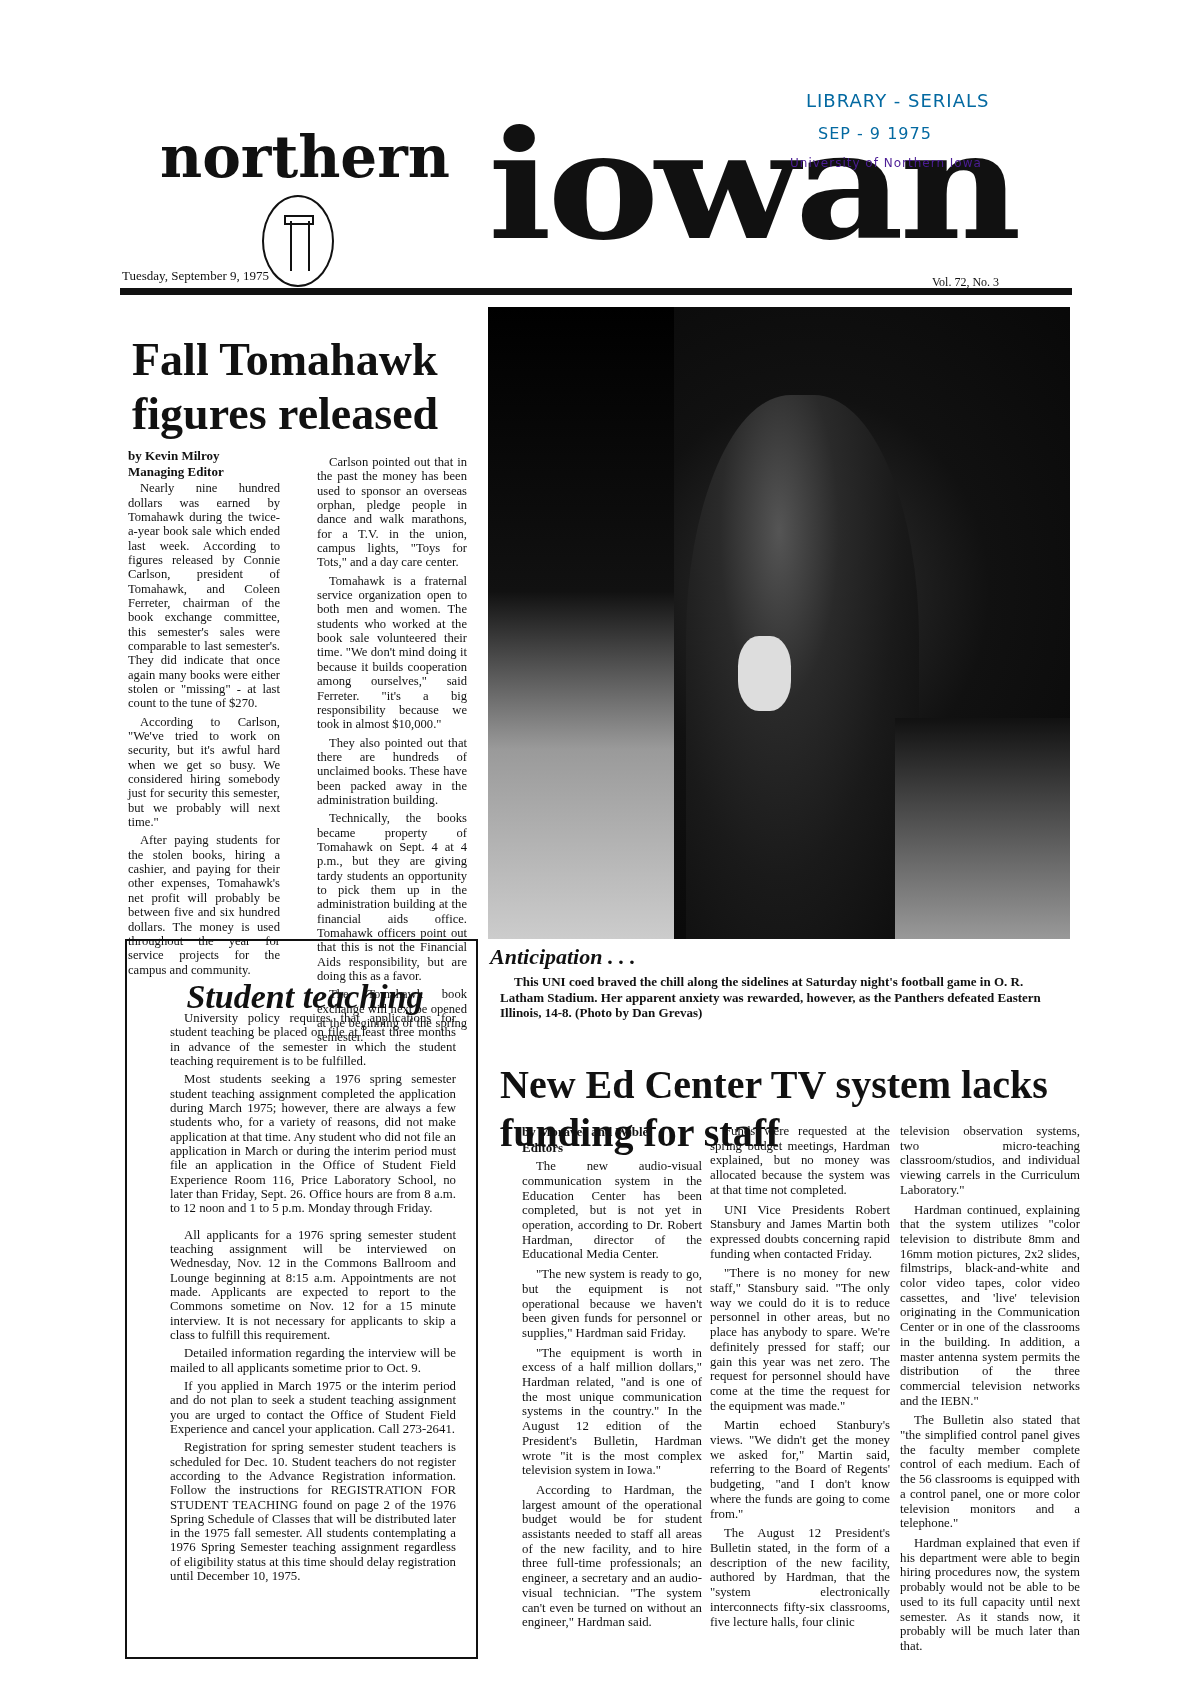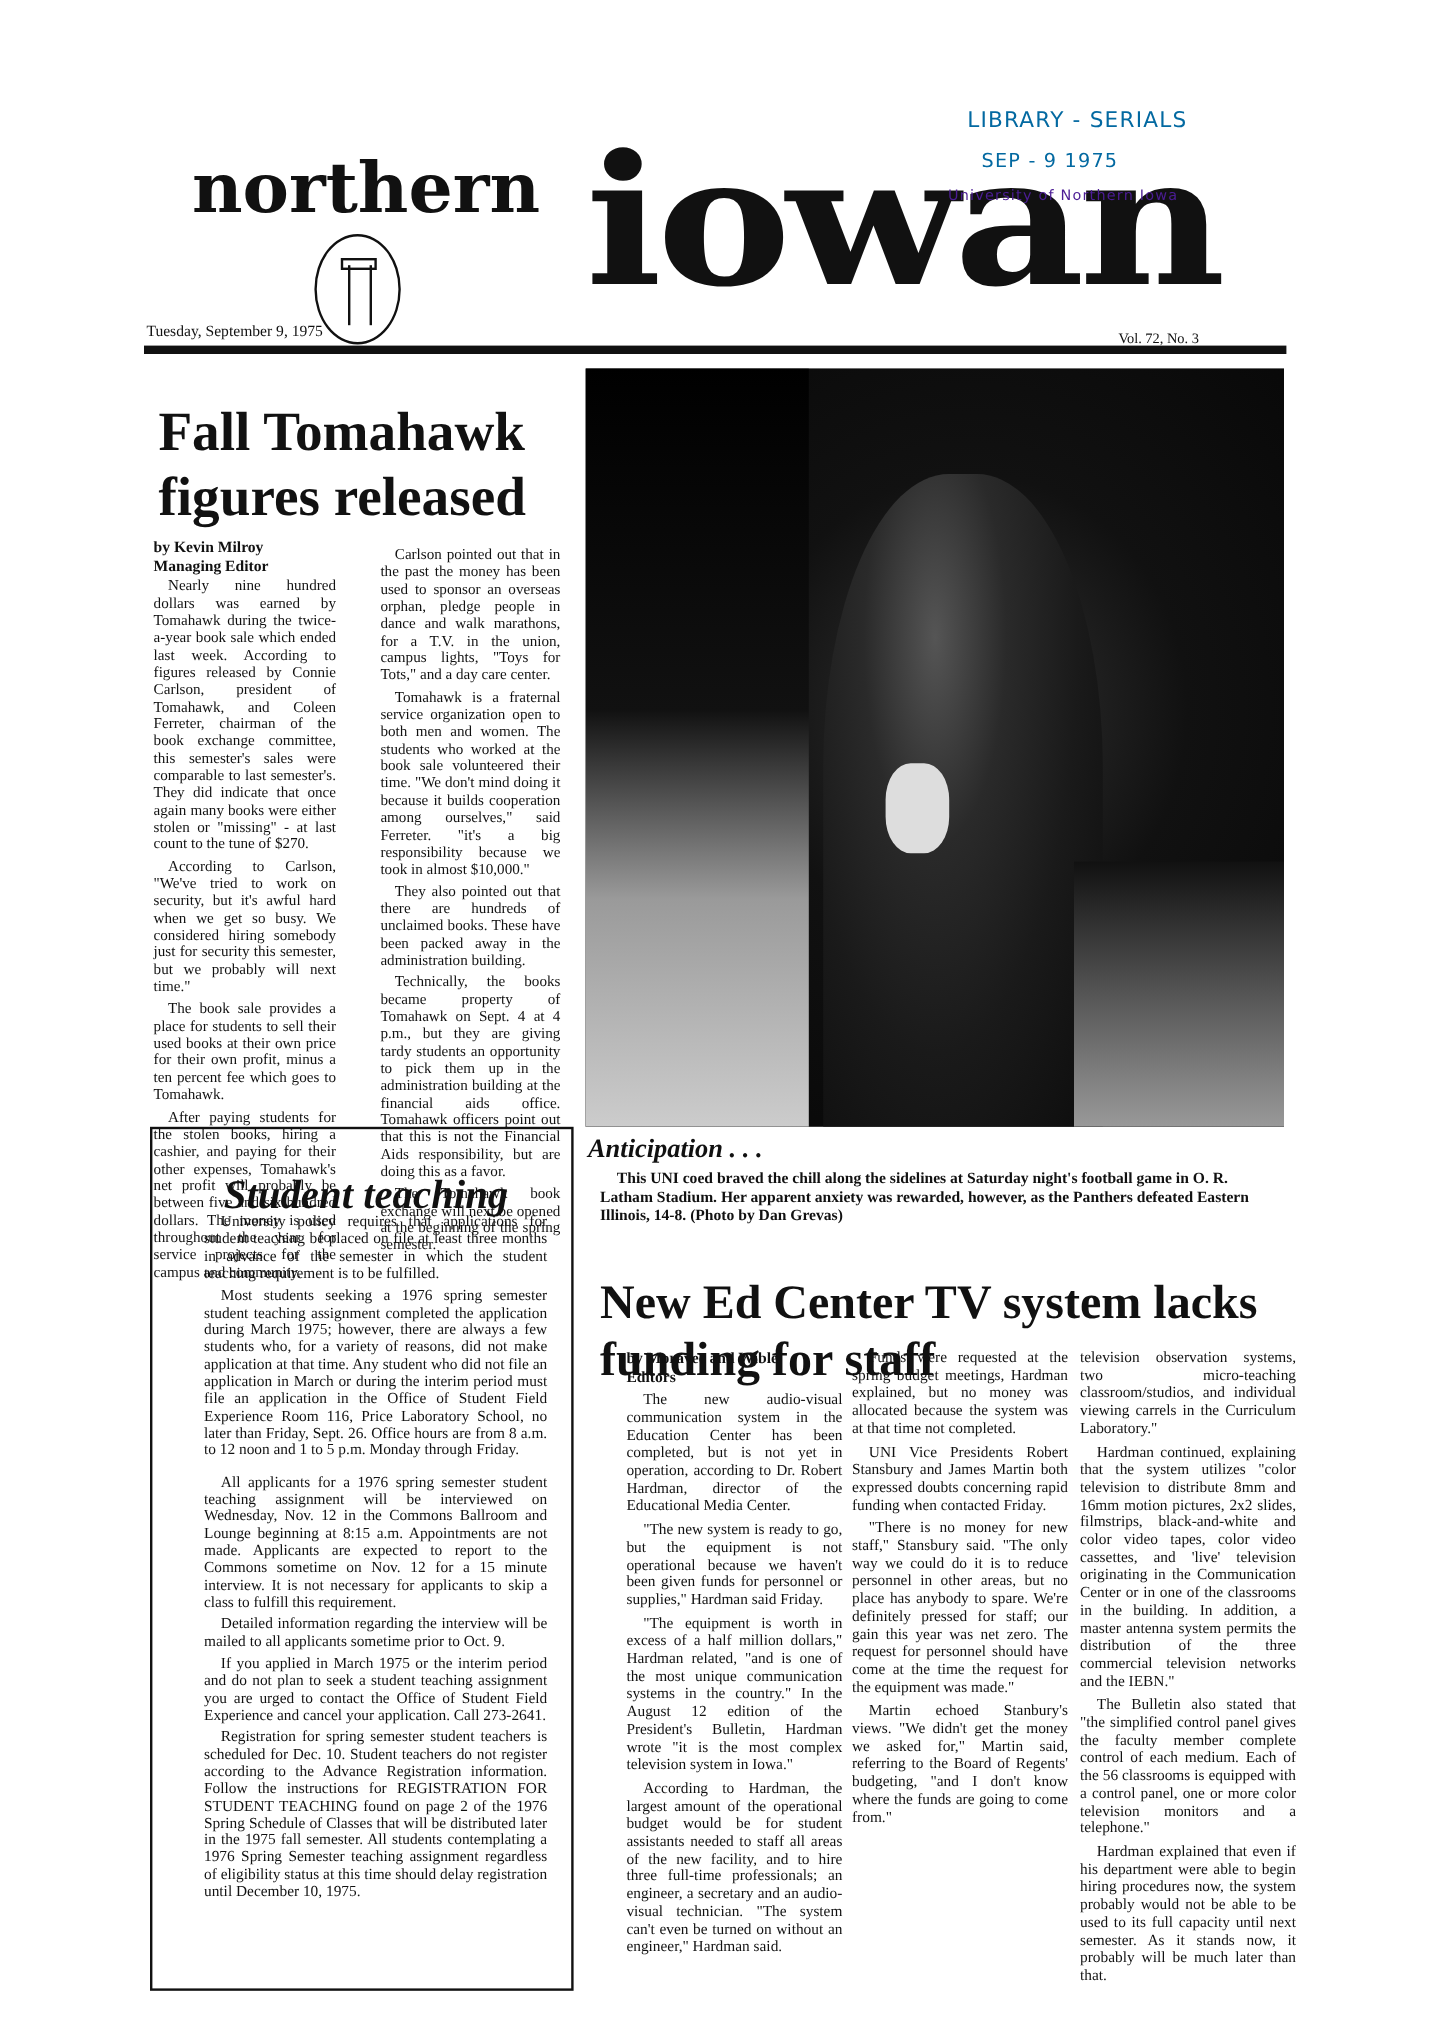--- a/index.html
+++ b/index.html
@@ -53,21 +53,20 @@
 <div class="abs dateline">Tuesday, September 9, 1975</div>
 <div class="abs volline">Vol. 72, No. 3</div>
 <div class="abs rule"></div>
 
 <div class="abs headline1">Fall Tomahawk figures released</div>
 <div class="abs col col1">
   <div class="byline">by Kevin Milroy</div>
   <div class="byline" style="margin-bottom:2px">Managing Editor</div>
   <p>Nearly nine hundred dollars was earned by Tomahawk during the twice-a-year book sale which ended last week. According to figures released by Connie Carlson, president of Tomahawk, and Coleen Ferreter, chairman of the book exchange committee, this semester's sales were comparable to last semester's. They did indicate that once again many books were either stolen or "missing" - at last count to the tune of $270.</p>
   <p>According to Carlson, "We've tried to work on security, but it's awful hard when we get so busy. We considered hiring somebody just for security this semester, but we probably will next time."</p>
-  <p>The book sale provides a place for students to sell their used books at their own price for their own profit, minus a ten percent fee which goes to Tomahawk.</p>
   <p>After paying students for the stolen books, hiring a cashier, and paying for their other expenses, Tomahawk's net profit will probably be between five and six hundred dollars. The money is used throughout the year for service projects for the campus and community.</p>
 </div>
 <div class="abs col col2">
   <p>Carlson pointed out that in the past the money has been used to sponsor an overseas orphan, pledge people in dance and walk marathons, for a T.V. in the union, campus lights, "Toys for Tots," and a day care center.</p>
   <p>Tomahawk is a fraternal service organization open to both men and women. The students who worked at the book sale volunteered their time. "We don't mind doing it because it builds cooperation among ourselves," said Ferreter. "it's a big responsibility because we took in almost $10,000."</p>
   <p>They also pointed out that there are hundreds of unclaimed books. These have been packed away in the administration building.</p>
   <p>Technically, the books became property of Tomahawk on Sept. 4 at 4 p.m., but they are giving tardy students an opportunity to pick them up in the administration building at the financial aids office. Tomahawk officers point out that this is not the Financial Aids responsibility, but are doing this as a favor.</p>
   <p>The Tomahawk book exchange will next be opened at the beginning of the spring semester.</p>
 </div>
 
@@ -98,19 +97,20 @@
   <p>The new audio-visual communication system in the Education Center has been completed, but is not yet in operation, according to Dr. Robert Hardman, director of the Educational Media Center.</p>
   <p>"The new system is ready to go, but the equipment is not operational because we haven't been given funds for personnel or supplies," Hardman said Friday.</p>
   <p>"The equipment is worth in excess of a half million dollars," Hardman related, "and is one of the most unique communication systems in the country." In the August 12 edition of the President's Bulletin, Hardman wrote "it is the most complex television system in Iowa."</p>
   <p>According to Hardman, the largest amount of the operational budget would be for student assistants needed to staff all areas of the new facility, and to hire three full-time professionals; an engineer, a secretary and an audio-visual technician. "The system can't even be turned on without an engineer," Hardman said.</p>
 </div>
 <div class="abs tcol tcol2">
   <p>Funds were requested at the spring budget meetings, Hardman explained, but no money was allocated because the system was at that time not completed.</p>
   <p>UNI Vice Presidents Robert Stansbury and James Martin both expressed doubts concerning rapid funding when contacted Friday.</p>
   <p>"There is no money for new staff," Stansbury said. "The only way we could do it is to reduce personnel in other areas, but no place has anybody to spare. We're definitely pressed for staff; our gain this year was net zero. The request for personnel should have come at the time the request for the equipment was made."</p>
   <p>Martin echoed Stanbury's views. "We didn't get the money we asked for," Martin said, referring to the Board of Regents' budgeting, "and I don't know where the funds are going to come from."</p>
+  <p>The August 12 President's Bulletin stated, in the form of a description of the new facility, authored by Hardman, that the "system electronically interconnects fifty-six classrooms, five lecture halls, four clinic</p>
 </div>
 <div class="abs tcol tcol3">
   <p style="text-indent:0">television observation systems, two micro-teaching classroom/studios, and individual viewing carrels in the Curriculum Laboratory."</p>
   <p>Hardman continued, explaining that the system utilizes "color television to distribute 8mm and 16mm motion pictures, 2x2 slides, filmstrips, black-and-white and color video tapes, color video cassettes, and 'live' television originating in the Communication Center or in one of the classrooms in the building. In addition, a master antenna system permits the distribution of the three commercial television networks and the IEBN."</p>
   <p>The Bulletin also stated that "the simplified control panel gives the faculty member complete control of each medium. Each of the 56 classrooms is equipped with a control panel, one or more color television monitors and a telephone."</p>
   <p>Hardman explained that even if his department were able to begin hiring procedures now, the system probably would not be able to be used to its full capacity until next semester. As it stands now, it probably will be much later than that.</p>
 </div>
 
 </body></html>

